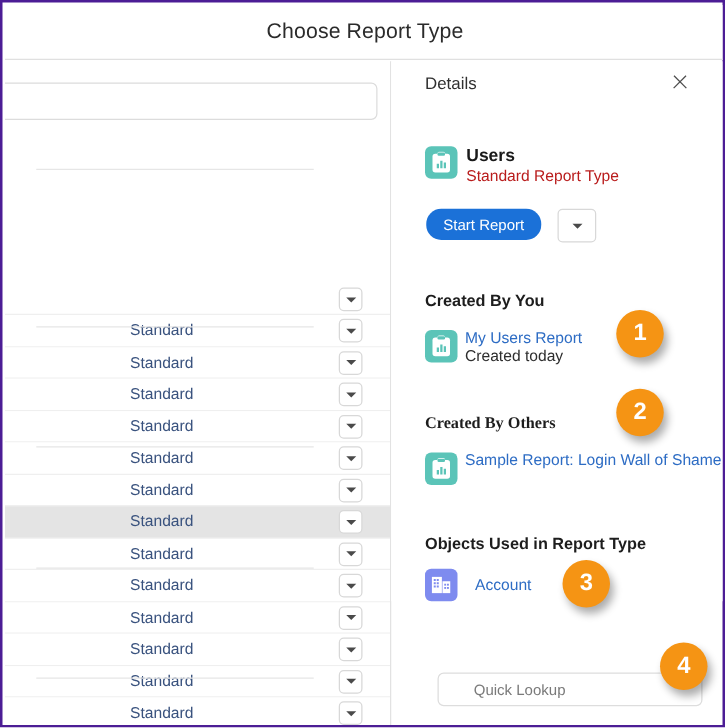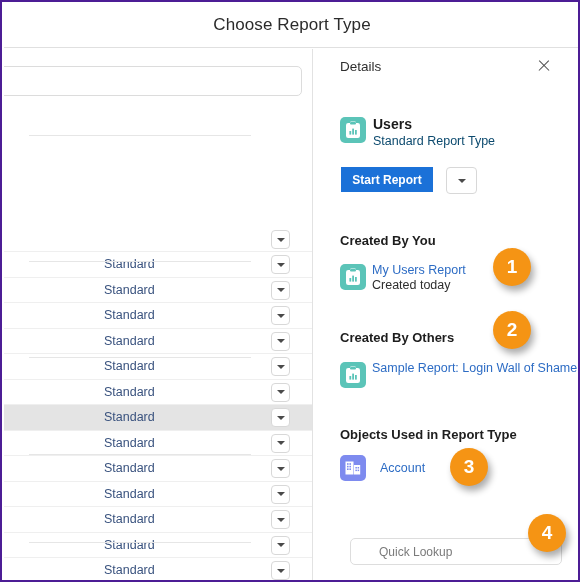--- a/index.html
+++ b/index.html
@@ -185,36 +185,36 @@
 
   .rt-name {
     position: absolute;
     font-size: 14px;
     font-weight: bold;
     color: #1a1a1a;
   }
   .rt-sub {
     position: absolute;
     font-size: 12.5px;
-    color: #0c4a6e;
+    color: #b91c1c;
   }
 
   .btn-start {
     position: absolute;
     left: 339px;
     top: 165px;
     width: 92px;
     height: 25px;
     background: #1b71d8;
     border: none;
-    border-radius: 0;
+    border-radius: 12px;
     color: #ffffff;
     font-family: "Liberation Sans", sans-serif;
     font-size: 12px;
-    font-weight: bold;
+    font-weight: normal;
     cursor: pointer;
   }
   .btn-caret {
     position: absolute;
     left: 444px;
     top: 165px;
     width: 29px;
     height: 25px;
     border: 1px solid #d8d8d8;
     border-radius: 4px;
@@ -442,21 +442,21 @@
       <rect x="5" y="0.4" width="6" height="3.4" rx="1.2" fill="#ffffff"></rect>
       <rect x="5" y="1" width="6" height="2.6" rx="1" fill="#5bc4b8"></rect>
       <rect x="4.4" y="10" width="1.8" height="3.6" fill="#5bc4b8"></rect>
       <rect x="7.2" y="7.6" width="1.8" height="6" fill="#5bc4b8"></rect>
       <rect x="10" y="9" width="1.8" height="4.6" fill="#5bc4b8"></rect>
     </svg>
   </div>
   <div class="link" style="left:370px; top:261px;">My Users Report</div>
   <div class="meta" style="left:370px; top:276px;">Created today</div>
 
-  <div class="sec-title" style="left:338px; top:328px;">Created By Others</div>
+  <div class="sec-title" style="left:338px; top:328px;font-family:Liberation Serif, serif;">Created By Others</div>
   <div class="rt-icon" style="left:338px; top:360px;">
     <svg width="16" height="18" viewBox="0 0 16 18">
       <rect x="1" y="2" width="14" height="15" rx="2.2" fill="#ffffff"></rect>
       <rect x="5" y="0.4" width="6" height="3.4" rx="1.2" fill="#ffffff"></rect>
       <rect x="5" y="1" width="6" height="2.6" rx="1" fill="#5bc4b8"></rect>
       <rect x="4.4" y="10" width="1.8" height="3.6" fill="#5bc4b8"></rect>
       <rect x="7.2" y="7.6" width="1.8" height="6" fill="#5bc4b8"></rect>
       <rect x="10" y="9" width="1.8" height="4.6" fill="#5bc4b8"></rect>
     </svg>
   </div>

